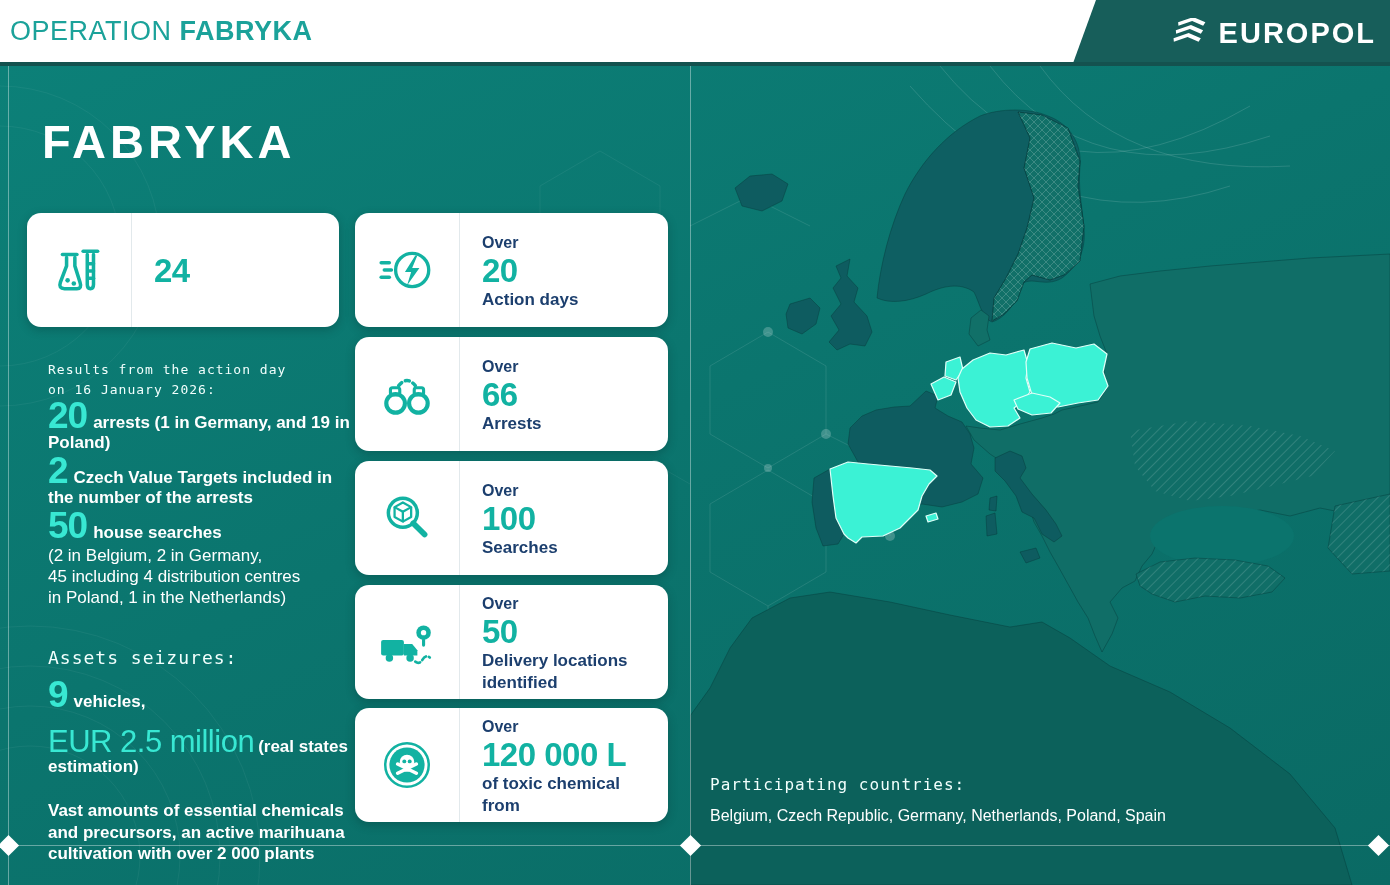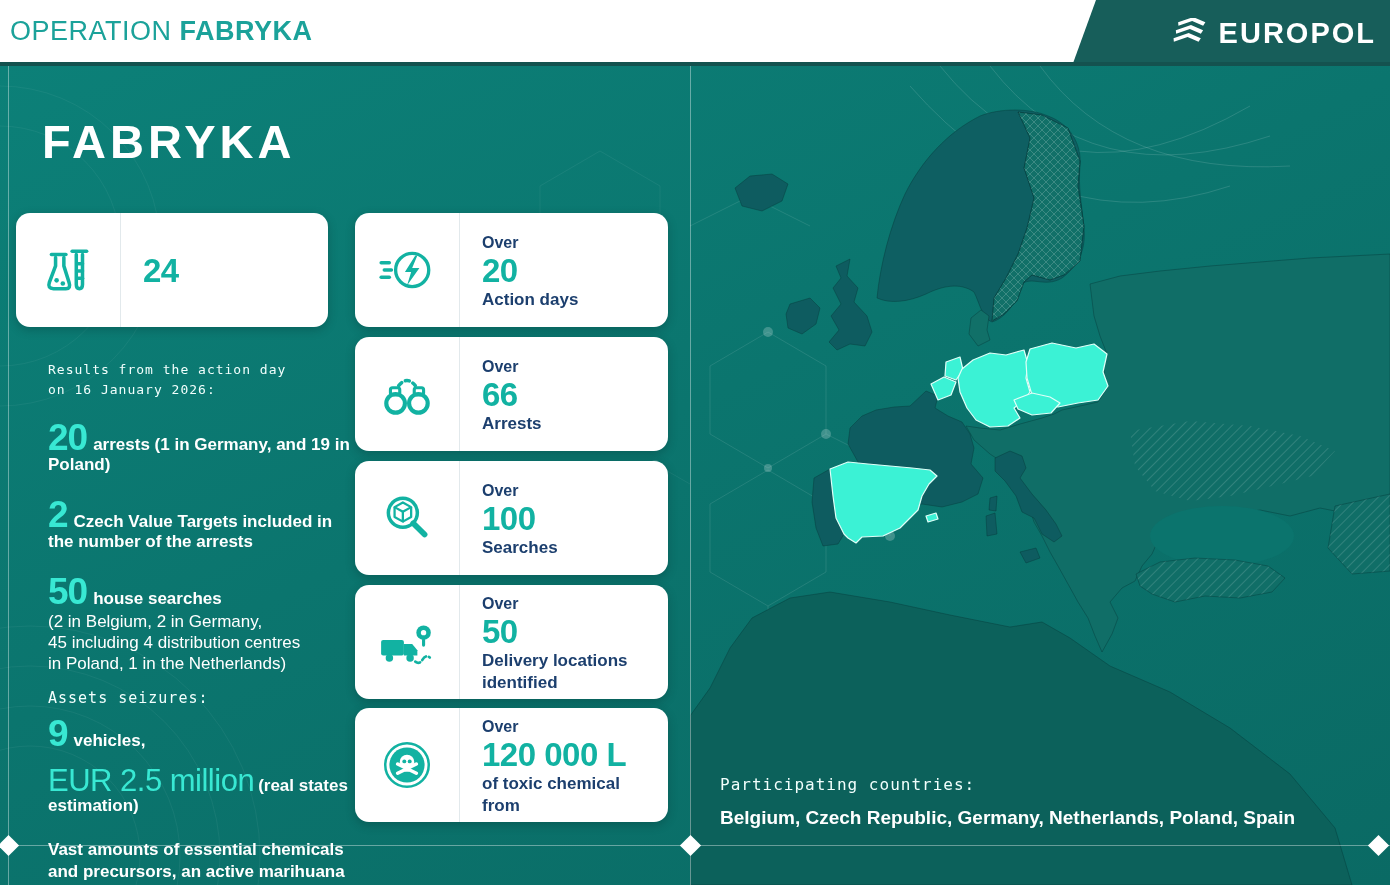--- a/index.html
+++ b/index.html
@@ -34,34 +34,34 @@
   .card { position:absolute; background:#ffffff; border-radius:14px; box-shadow:0 3px 10px rgba(0,40,40,.28);
       display:flex; align-items:stretch; }
   .card-icon-cell { width:105px; display:flex; align-items:center; justify-content:center; border-right:1px solid #E2E9EC; flex:none; }
   .card-text-cell { flex:1; padding:13px 10px 10px 22px; display:flex; flex-direction:column; justify-content:center; }
   .card-prefix { color:#1C3F6E; font-size:16px; font-weight:700; line-height:1.25; }
   .card-value { color:#12B2A2; font-size:33px; font-weight:700; line-height:1.1; letter-spacing:-.5px; }
   .card-label { color:#1C3F6E; font-size:17px; font-weight:700; line-height:1.25; }
 
   .text-block { position:absolute; left:48px; top:294px; width:305px; color:#ffffff; }
   .mono-heading { font-family:"DejaVu Sans Mono", monospace; font-size:13px; line-height:1.5; letter-spacing:1px; white-space:pre-line; color:#F2FFFD; }
-  .stat { font-size:17px; font-weight:700; line-height:1.2; margin-top:22px; }
+  .stat { font-size:17px; font-weight:700; line-height:1.2; }
   .stat .big { color:#38E8D3; font-size:37px; font-weight:700; line-height:.9; letter-spacing:-1px; margin-right:6px; }
   .stat-detail { font-size:17px; font-weight:400; line-height:1.25; white-space:pre-line; margin-top:2px; }
-  .assets-heading { font-family:"DejaVu Sans Mono", monospace; font-size:15px; letter-spacing:1px; margin-top:14px; color:#F2FFFD; }
+  .assets-heading { font-family:"DejaVu Sans Mono", monospace; font-size:18px; letter-spacing:1px; margin-top:38px; color:#F2FFFD; }
   .money-line { margin-top:14px; font-size:17px; font-weight:700; line-height:1.2; }
   .money-line .money { color:#38E8D3; font-size:31px; font-weight:400; letter-spacing:-.5px; line-height:1; margin-right:4px; }
   .extra-text { margin-top:22px; font-size:17px; font-weight:700; line-height:1.28; }
 
   
   .map-panel { position:absolute; left:690px; top:0; width:700px; height:819px; overflow:hidden; }
   .map-svg { position:absolute; left:0; top:0; }
-  .participating { position:absolute; left:30px; top:709px; color:#ffffff; z-index:2; }
+  .participating { position:absolute; left:20px; top:709px; color:#ffffff; z-index:2; }
   .participating-heading { font-family:"DejaVu Sans Mono", monospace; font-size:16px; letter-spacing:1px; color:#F2FFFD; }
-  .participating-list { margin-top:13px; font-size:19px; font-weight:700; }
+  .participating-list { margin-top:13px; font-size:16px; font-weight:400; }
 
   .deco-svg { position:absolute; left:0; top:0; pointer-events:none; }
 </style>
 </head>
 <body>
 
 <div class="page">
 
   <div class="header">
     <div class="header-title">
@@ -97,21 +97,21 @@
         <g stroke="rgba(255,255,255,0.06)" fill="none">
           <path d="M540,120 L600,85 L660,120 L660,190 L600,225 L540,190 Z"></path>
           <path d="M600,430 L655,398 L690,418"></path>
         </g>
         <circle cx="600" cy="225" r="4" fill="rgba(255,255,255,0.15)"></circle>
         <circle cx="655" cy="398" r="4" fill="rgba(255,255,255,0.15)"></circle>
       </svg>
 
       <div class="results-title">FABRYKA</div>
 
-      <div class="card" style="left:16px; top:147px; width:312px; height:114px;">
+      <div class="card" style="left:27px; top:147px; width:312px; height:114px;">
         <div class="card-icon-cell">
           <svg width="58" height="58" viewBox="0 0 56 56">
             <g fill="none" stroke="#12B2A2" stroke-width="3.4" stroke-linecap="round">
               <line x1="12" y1="13" x2="26" y2="13"></line>
               <path d="M16,16 L16,24 L10,40 Q8,46 14,46 L26,46 Q31,46 29,40 L24,24 L24,16"></path>
               <line x1="32" y1="10" x2="46" y2="10"></line>
               <path d="M36,13 L36,42 Q36,46 39,46 Q42,46 42,42 L42,13"></path>
               <line x1="42" y1="22" x2="38" y2="22"></line>
                 <line x1="42" y1="29" x2="38" y2="29"></line>
                 <line x1="42" y1="36" x2="38" y2="36"></line>

